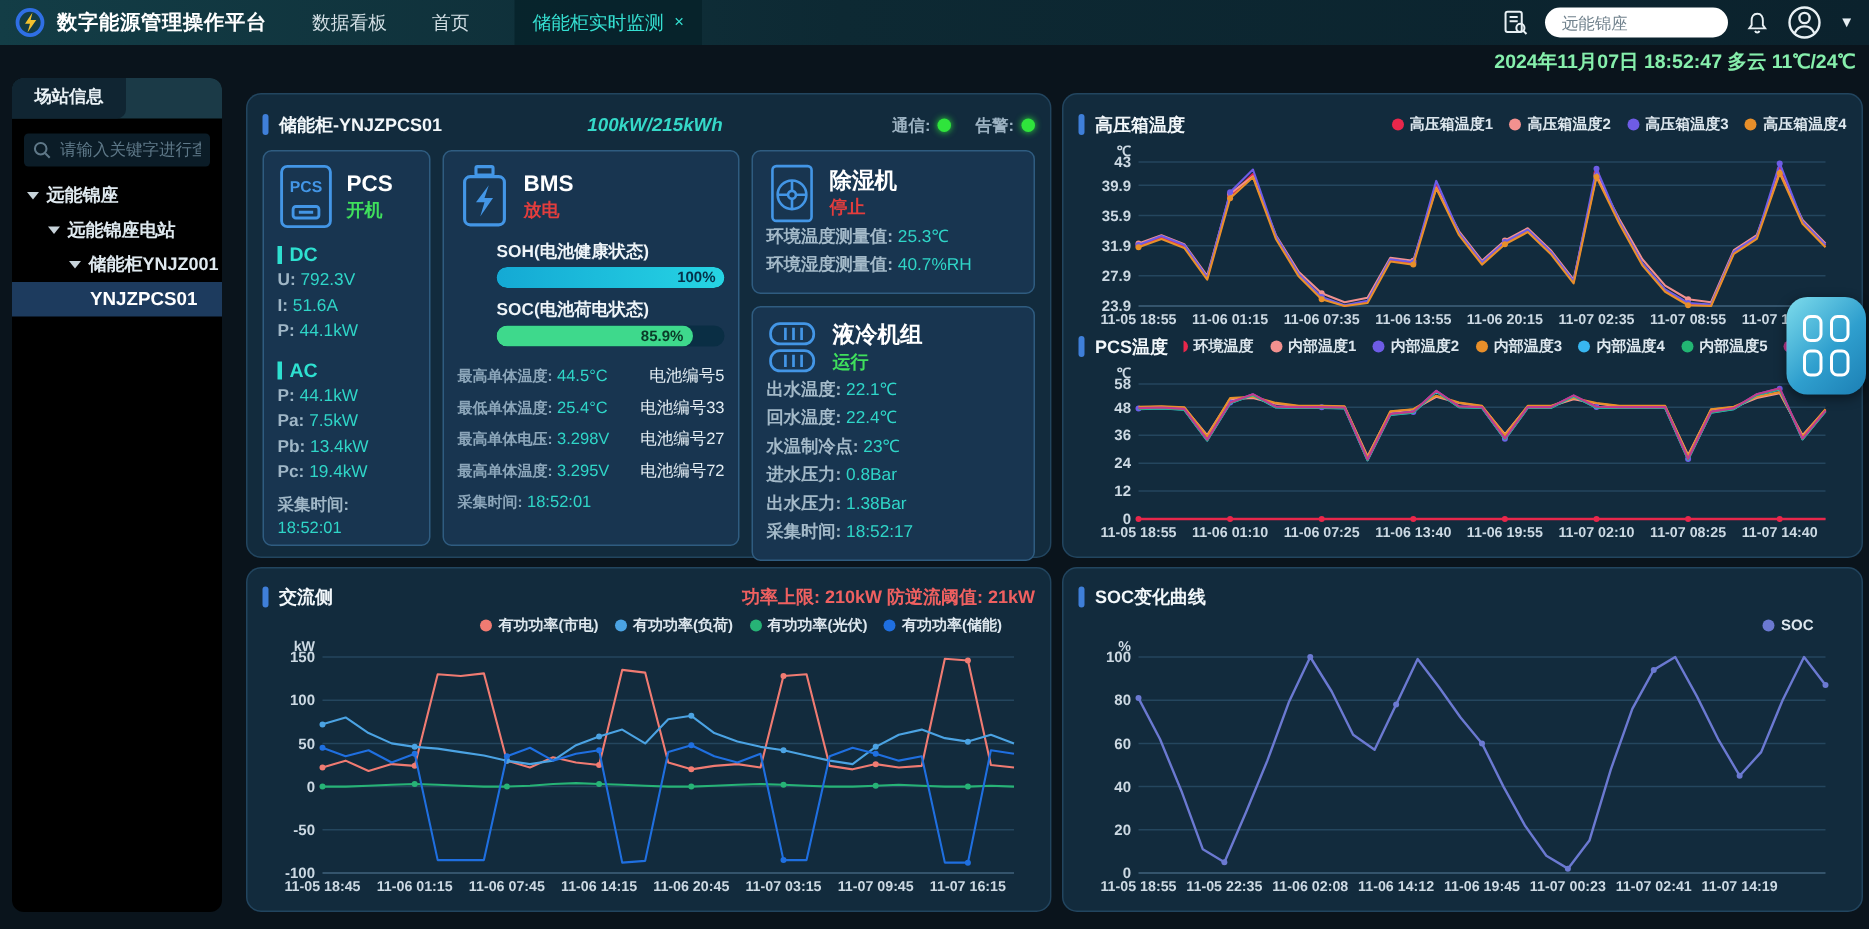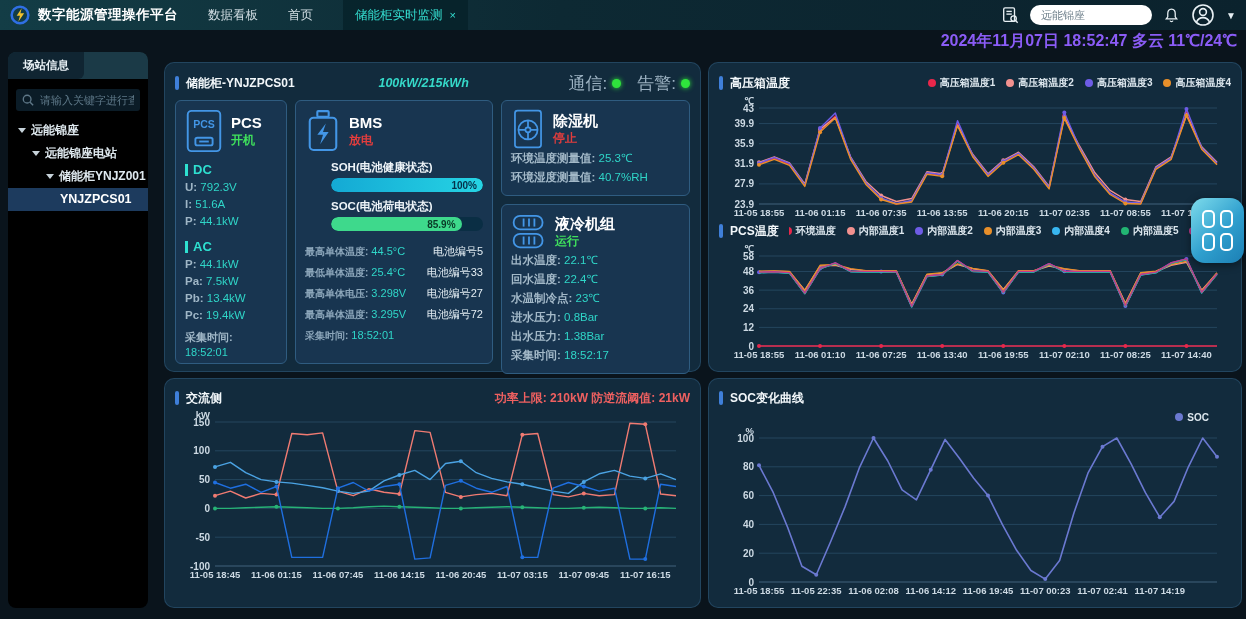--- a/index.html
+++ b/index.html
@@ -16,21 +16,21 @@
     padding:0 12px; display:flex; align-items:center; }
   .tab-close { color:#35e0d2; margin-left:7px; font-size:11px; cursor:pointer; }
   .tb-right { margin-left:auto; display:flex; align-items:center; gap:11px; }
   .pill-input { width:122px; height:20px; border:none; border-radius:10px; background:#fff; color:#72838e;
     font-size:11px; padding:0 11px; outline:none; font-family:"Liberation Sans",sans-serif; }
   .tb-ico { display:flex; align-items:center; cursor:pointer; }
   .chev { color:#e6eef2; font-size:10px; cursor:pointer; }
 
   
   .subbar { position:absolute; top:30px; left:0; right:0; height:22px; line-height:22px; text-align:right;
-    padding-right:9px; color:#8b5cf6; font-size:16px; font-weight:bold; }
+    padding-right:9px; color:#86efac; font-size:13px; font-weight:bold; }
 
   
   .sidebar { position:absolute; left:8px; top:52px; width:140px; height:556px; background:#000000;
     border-radius:8px; overflow:hidden; }
   .sb-head { height:27px; background:#1b3a47; display:flex; }
   .sb-tab { background:#102532; color:#eaf2f6; font-size:11.5px; font-weight:bold; padding:0 15px;
     line-height:27px; border-radius:0 0 6px 0; cursor:pointer; }
   .sb-search { margin:10px 8px 8px; position:relative; }
   .sb-search input { width:100%; height:22px; background:#0b1c27; border:none; border-radius:3px;
     color:#bccbd4; font-size:11px; padding:0 6px 0 24px; outline:none; font-family:"Liberation Sans",sans-serif; }
@@ -48,21 +48,21 @@
   .p-cabinet { left:164px; top:62px;  width:537px; height:310px; }
   .p-temps   { left:708px; top:62px;  width:534px; height:310px; }
   .p-ac      { left:164px; top:378px; width:537px; height:230px; }
   .p-soc     { left:708px; top:378px; width:534px; height:230px; }
 
   .crow { display:flex; align-items:center; height:24px; }
   .bar { width:4px; height:14px; background:#3f7fd9; border-radius:2px; margin-right:7px; flex:0 0 auto; }
   .ptitle { color:#f2f7fa; font-size:12px; font-weight:bold; white-space:nowrap; }
   .capacity { flex:1; text-align:center; color:#35d8c8; font-size:12.5px; font-weight:bold;font-style:italic; }
   .stgroup { display:flex; align-items:center; gap:5px; margin-left:16px; }
-  .stlabel { color:#9cb2c2; font-size:17px; font-weight:normal; }
+  .stlabel { color:#9cb2c2; font-size:11px; font-weight:bold; }
   .dot { width:9px; height:9px; border-radius:50%; background:#2fe43c; box-shadow:0 0 5px #2fe43c; }
 
   
   .cab-body { display:flex; gap:8px; height:264px; margin-top:5px; }
   .card { background:#183550; border:1px solid #2f5c80; border-radius:6px; padding:8px 9px; }
   .col1 { width:112px; flex:0 0 auto; }
   .col2 { width:198px; flex:0 0 auto; }
   .col3 { flex:1; display:flex; flex-direction:column; gap:8px; }
   .col3 .cardA { height:102px; }
   .col3 .cardB { flex:1; }
@@ -488,20 +488,38 @@
         <polyline points="40.0,29.1 55.3,28.7 70.5,29.6 85.8,50.1 101.1,25.3 116.3,19.8 131.6,28.1 146.9,28.4 162.1,28.4 177.4,28.7 192.7,63.3 207.9,33.0 223.2,31.5 238.5,17.5 253.7,27.9 269.0,28.4 284.3,49.3 299.5,28.4 314.8,28.4 330.1,20.6 345.3,28.2 360.6,28.4 375.9,28.4 391.1,28.4 406.4,62.8 421.7,31.5 436.9,29.1 452.2,19.8 467.5,15.9 482.7,49.3 498.0,30.7" fill="none" stroke="#c23a8f" stroke-width="1.4" stroke-linejoin="round"></polyline>
       </svg></div>
 </section>
 
 <section class="panel p-ac">
   <div class="crow" style="height:22px">
     <span class="bar"></span>
     <span class="ptitle">交流侧</span>
     <span class="annot">功率上限: 210kW  防逆流阈值: 21kW</span>
   </div>
+  <div class="legend legrow">
+      <span class="lg">
+        <i style="background: rgb(240, 123, 114);"></i>
+        <em>有功功率(市电)</em>
+      </span>
+      <span class="lg">
+        <i style="background: rgb(75, 163, 227);"></i>
+        <em>有功功率(负荷)</em>
+      </span>
+      <span class="lg">
+        <i style="background: rgb(39, 179, 118);"></i>
+        <em>有功功率(光伏)</em>
+      </span>
+      <span class="lg">
+        <i style="background: rgb(31, 111, 224);"></i>
+        <em>有功功率(储能)</em>
+      </span>
+    </div>
   <div id="acChart" class="chart"><svg width="515" height="172" viewBox="0 0 515 172">
         <line x1="40" x2="501" y1="13" y2="13" stroke="#24465e" stroke-width="1"></line>
         <text x="35" y="16.5" text-anchor="end" fill="#ccd9e3" font-size="10" font-weight="700">150</text>
         <line x1="40" x2="501" y1="41.8" y2="41.8" stroke="#24465e" stroke-width="1"></line>
         <text x="35" y="45.3" text-anchor="end" fill="#ccd9e3" font-size="10" font-weight="700">100</text>
         <line x1="40" x2="501" y1="70.6" y2="70.6" stroke="#24465e" stroke-width="1"></line>
         <text x="35" y="74.1" text-anchor="end" fill="#ccd9e3" font-size="10" font-weight="700">50</text>
         <line x1="40" x2="501" y1="99.39999999999999" y2="99.39999999999999" stroke="#24465e" stroke-width="1"></line>
         <text x="35" y="102.89999999999999" text-anchor="end" fill="#ccd9e3" font-size="10" font-weight="700">0</text>
         <line x1="40" x2="501" y1="128.2" y2="128.2" stroke="#24465e" stroke-width="1"></line>

